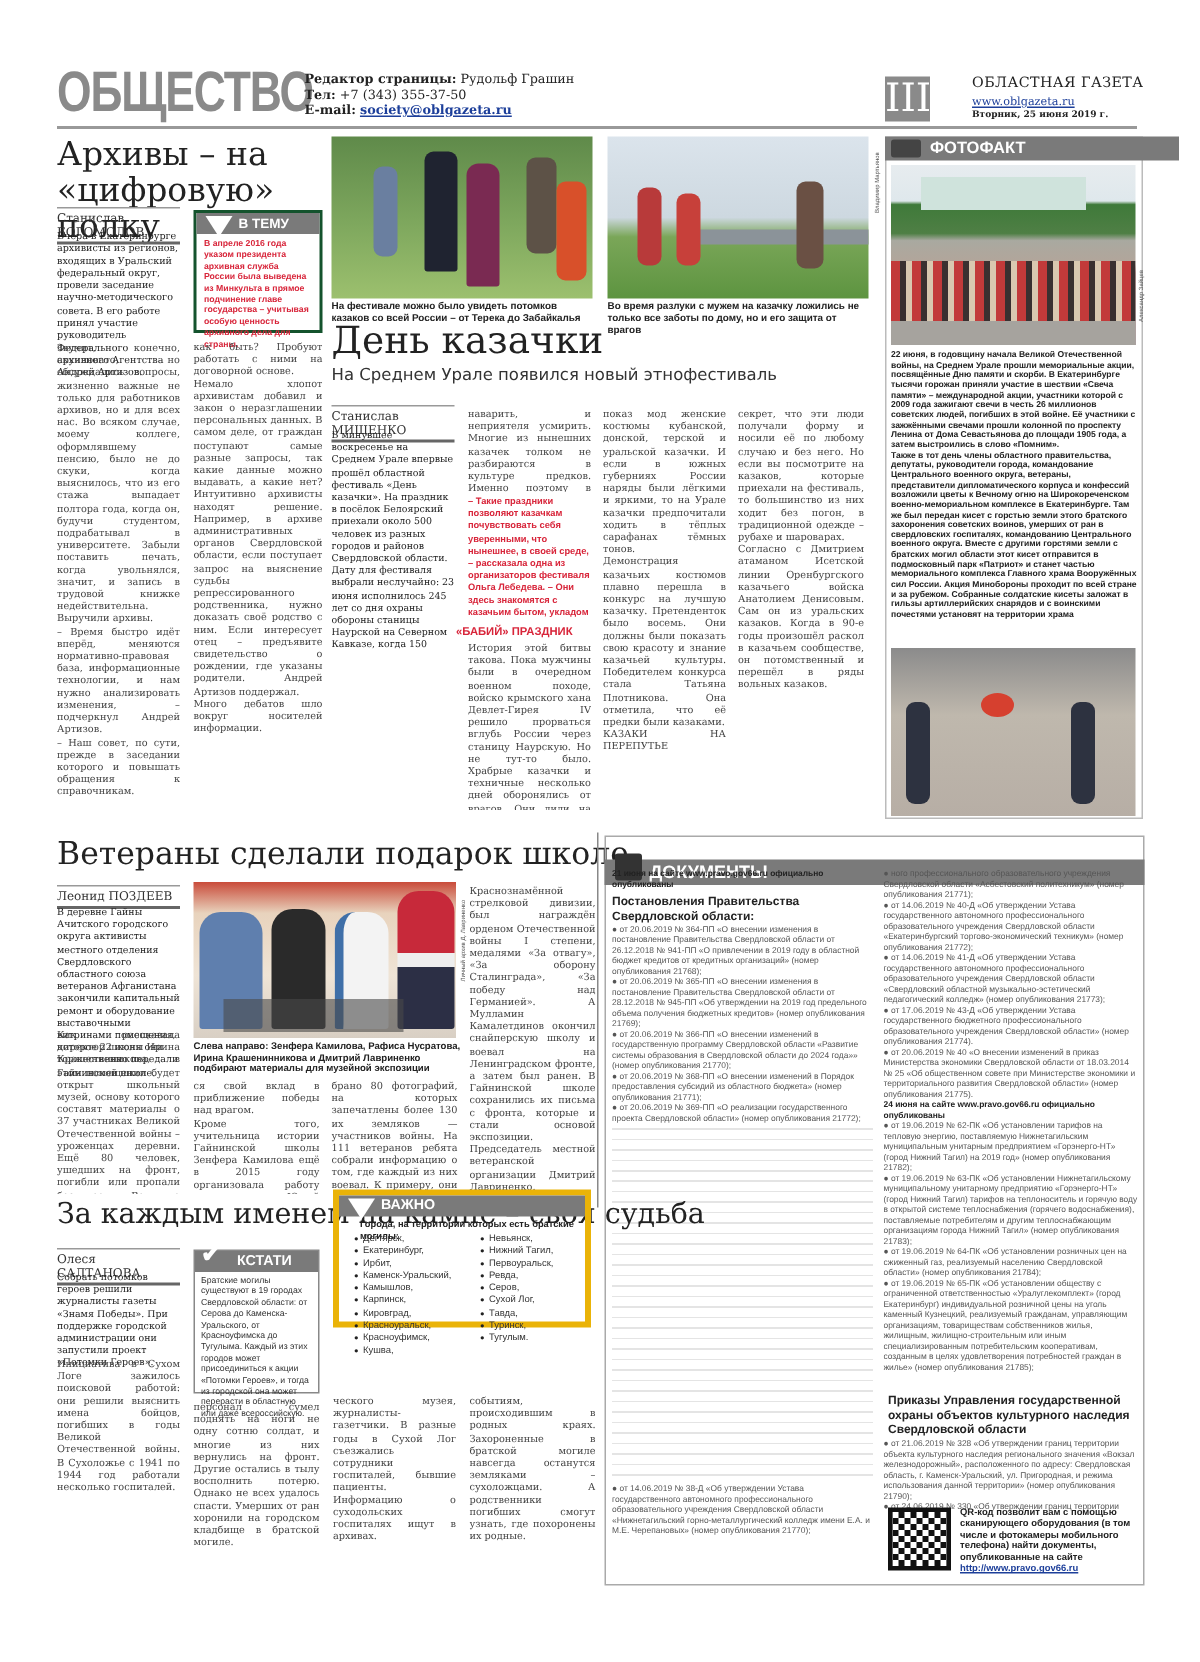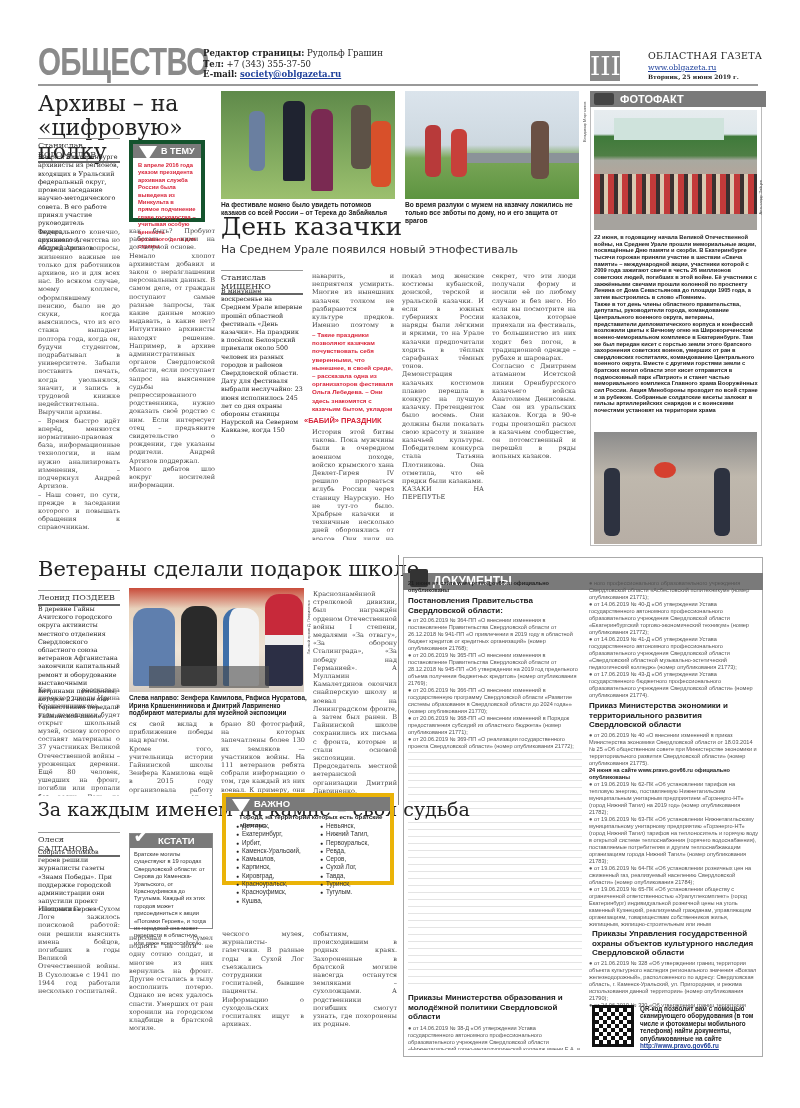--- a/index.html
+++ b/index.html
@@ -48,21 +48,21 @@
 <div class="abs paper-date">Вторник, 25 июня 2019 г.</div>
 <div class="abs rule-top"></div>
 <div class="abs rule-top2"></div>
 
 <div class="abs headline-serif" style="left:38px;top:92px;width:180px;font-size:22px;line-height:24px">Архивы – на «цифровую» полку</div>
 <div class="abs byline" style="left:38px;top:138px;width:82px">Станислав БОГОМОЛОВ</div>
 <div class="abs lead" style="left:38px;top:153px;width:82px;font-size:6.4px;line-height:8.3px">Вчера в Екатеринбурге архивисты из регионов, входящих в Уральский федеральный округ, провели заседание научно-методического совета. В его работе принял участие руководитель Федерального архивного Агентства Андрей Артизов.</div>
 <div class="abs body-txt" style="left:38px;top:228px;width:82px;height:312px;overflow:hidden;white-space:pre-line">Звучит, конечно, скучновато, но обсуждались вопросы, жизненно важные не только для работников архивов, но и для всех нас. Во всяком случае, моему коллеге, оформлявшему пенсию, было не до скуки, когда выяснилось, что из его стажа выпадает полтора года, когда он, будучи студентом, подрабатывал в университете. Забыли поставить печать, когда увольнялся, значит, и запись в трудовой книжке недействительна. Выручили архивы.
 – Время быстро идёт вперёд, меняются нормативно-правовая база, информационные технологии, и нам нужно анализировать изменения, – подчеркнул Андрей Артизов.
 – Наш совет, по сути, прежде в заседании которого и повышать обращения к справочникам.</div>
-<div class="abs" style="left:129px;top:140px;width:76px;height:82px;border:4px solid #14532d">
+<div class="abs" style="left:129px;top:140px;width:86px;height:82px;border:2px solid #14532d">
   <div class="box-head" style="font-size:9px"><span class="tri"></span><span>В ТЕМУ</span></div>
   <div class="red-txt" style="padding:4px 5px;font-size:5.8px;line-height:7.4px">В апреле 2016 года указом президента архивная служба России была выведена из Минкульта в прямое подчинение главе государства – учитывая особую ценность архивного дела для страны.</div>
 </div>
 <div class="abs body-txt" style="left:129px;top:227px;width:86px;height:313px;overflow:hidden;white-space:pre-line">как быть? Пробуют работать с ними на договорной основе.
 Немало хлопот архивистам добавил и закон о неразглашении персональных данных. В самом деле, от граждан поступают самые разные запросы, так какие данные можно выдавать, а какие нет? Интуитивно архивисты находят решение. Например, в архиве административных органов Свердловской области, если поступает запрос на выяснение судьбы репрессированного родственника, нужно доказать своё родство с ним. Если интересует отец – предъявите свидетельство о рождении, где указаны родители. Андрей Артизов поддержал.
 Много дебатов шло вокруг носителей информации.</div>
 
 <div class="abs photo" style="left:221px;top:91px;width:174px;height:108px;background:linear-gradient(180deg,#5f8a4a 0%,#7fa85e 55%,#9cc06e 100%)">
   <div class="abs" style="left:62px;top:10px;width:22px;height:80px;background:#1f2330;border-radius:6px 6px 2px 2px"></div>
   <div class="abs" style="left:90px;top:18px;width:22px;height:82px;background:#7a2a52;border-radius:8px 8px 2px 2px"></div>
@@ -88,21 +88,21 @@
 <div class="abs red-txt" style="left:312px;top:331px;width:82px;height:82px;overflow:hidden;font-size:6.2px;line-height:8.2px">– Такие праздники позволяют казачкам почувствовать себя уверенными, что нынешнее, в своей среде, – рассказала одна из организаторов фестиваля Ольга Лебедева. – Они здесь знакомятся с казачьим бытом, укладом жизни, традициями. Казак – это уникальный народ. Именно народ, потому что сами казаки по-своему отличаются от любой другой общности, – это культура.</div>
 <div class="abs" style="left:304px;top:416px;font-family:'Liberation Sans',sans-serif;font-weight:bold;font-size:7.5px;color:#d8253a;">«БАБИЙ» ПРАЗДНИК</div>
 <div class="abs body-txt" style="left:312px;top:428px;width:82px;height:112px;overflow:hidden">История этой битвы такова. Пока мужчины были в очередном военном походе, войско крымского хана Девлет-Гирея IV решило прорваться вглубь России через станицу Наурскую. Но не тут-то было. Храбрые казачки и техничные несколько дней оборонялись от врагов. Они лили на головы неприятелю расплавленную смолу, кипяток и разрозненно стреляли из пушек. В итоге неприятель потерял около 800 человек и отступил, а наурские казачки стали называть «бабьим днём».</div>
 <div class="abs body-txt" style="left:402px;top:272px;width:82px;height:268px;overflow:hidden;white-space:pre-line">показ мод женские костюмы кубанской, донской, терской и уральской казачки. И если в южных губерниях России наряды были лёгкими и яркими, то на Урале казачки предпочитали ходить в тёплых сарафанах тёмных тонов.
 Демонстрация казачьих костюмов плавно перешла в конкурс на лучшую казачку. Претенденток было восемь. Они должны были показать свою красоту и знание казачьей культуры. Победителем конкурса стала Татьяна Плотникова. Она отметила, что её предки были казаками.
 КАЗАКИ НА ПЕРЕПУТЬЕ</div>
 <div class="abs body-txt" style="left:492px;top:272px;width:84px;height:268px;overflow:hidden;white-space:pre-line">секрет, что эти люди получали форму и носили её по любому случаю и без него. Но если вы посмотрите на казаков, которые приехали на фестиваль, то большинство из них ходит без погон, в традиционной одежде – рубахе и шароварах.
 Согласно с Дмитрием атаманом Исетской линии Оренбургского казачьего войска Анатолием Денисовым. Сам он из уральских казаков. Когда в 90-е годы произошёл раскол в казачьем сообществе, он потомственный и перешёл в ряды вольных казаков.</div>
 
 <div class="abs" style="left:590px;top:91px;width:172px;height:455px;border:1px solid #bbb"></div>
-<div class="abs fotofakt-head" style="left:590px;top:91px;width:176px">
+<div class="abs fotofakt-head" style="left:590px;top:91px;width:196px">
   <span class="abs" style="left:4px;top:2px;width:20px;height:12px;background:#444;border-radius:2px"></span>
   <span>ФОТОФАКТ</span>
 </div>
 <div class="abs photo" style="left:594px;top:110px;width:163px;height:120px;background:linear-gradient(180deg,#e7ecef 0%,#dfe8ec 20%,#3f7a3a 22%,#4f7f45 38%,#a9a9a0 42%,#b3a59a 55%,#7b3a3a 60%,#5a4444 100%)">
   <div class="abs" style="left:20px;top:8px;width:110px;height:22px;background:#cfe3dc"></div>
   <div class="abs" style="left:0;top:64px;width:163px;height:40px;background:repeating-linear-gradient(90deg,#c23a3a 0 6px,#3a3030 6px 10px,#d9c8b0 10px 14px)"></div>
   <div class="abs" style="left:0;top:104px;width:163px;height:16px;background:#a6a39e"></div>
 </div>
 <div class="abs" style="left:758px;top:180px;width:5px;font-size:4px;writing-mode:vertical-rl;transform:rotate(180deg);color:#555;font-family:'Liberation Sans',sans-serif">Александр Зайцев</div>
 <div class="abs sm-bold" style="left:594px;top:234px;width:164px;height:196px;overflow:hidden;font-size:5.7px;line-height:6.65px;white-space:pre-line">22 июня, в годовщину начала Великой Отечественной войны, на Среднем Урале прошли мемориальные акции, посвящённые Дню памяти и скорби. В Екатеринбурге тысячи горожан приняли участие в шествии «Свеча памяти» – международной акции, участники которой с 2009 года зажигают свечи в честь 26 миллионов советских людей, погибших в этой войне. Её участники с зажжёнными свечами прошли колонной по проспекту Ленина от Дома Севастьянова до площади 1905 года, а затем выстроились в слово «Помним».
@@ -138,30 +138,28 @@
 </div>
 <div class="abs" style="left:408px;top:580px;width:174px;height:470px;overflow:hidden">
   <div class="sm-sans" style="font-weight:bold;color:#222">21 июня на сайте www.pravo.gov66.ru официально опубликованы</div>
   <div class="doc-head" style="margin:2px 0">Постановления Правительства Свердловской области:</div>
   <div class="sm-sans">● от 20.06.2019 № 364-ПП «О внесении изменения в постановление Правительства Свердловской области от 26.12.2018 № 941-ПП «О привлечении в 2019 году в областной бюджет кредитов от кредитных организаций» (номер опубликования 21768);</div>
   <div class="sm-sans">● от 20.06.2019 № 365-ПП «О внесении изменения в постановление Правительства Свердловской области от 28.12.2018 № 945-ПП «Об утверждении на 2019 год предельного объема получения бюджетных кредитов» (номер опубликования 21769);</div>
   <div class="sm-sans">● от 20.06.2019 № 366-ПП «О внесении изменений в государственную программу Свердловской области «Развитие системы образования в Свердловской области до 2024 года»» (номер опубликования 21770);</div>
   <div class="sm-sans">● от 20.06.2019 № 368-ПП «О внесении изменений в Порядок предоставления субсидий из областного бюджета» (номер опубликования 21771);</div>
   <div class="sm-sans">● от 20.06.2019 № 369-ПП «О реализации государственного проекта Свердловской области» (номер опубликования 21772);</div>
   <div class="sm-sans" style="height:240px;overflow:hidden;background:repeating-linear-gradient(180deg,transparent 0 2px,#e4e4e4 2px 3px,transparent 3px 7px)"></div>
-  <div class="doc-head" style="margin:3px 0">Приказы Министерства образования и молодёжной политики Свердловской области</div>
   <div class="sm-sans">● от 14.06.2019 № 38-Д «Об утверждении Устава государственного автономного профессионального образовательного учреждения Свердловской области «Нижнетагильский горно-металлургический колледж имени Е.А. и М.Е. Черепановых» (номер опубликования 21770);</div>
 
 </div>
 <div class="abs" style="left:589px;top:580px;width:170px;height:385px;overflow:hidden">
   <div class="sm-sans">● ного профессионального образовательного учреждения Свердловской области «Асбестовский политехникум» (номер опубликования 21771);</div>
   <div class="sm-sans">● от 14.06.2019 № 40-Д «Об утверждении Устава государственного автономного профессионального образовательного учреждения Свердловской области «Екатеринбургский торгово-экономический техникум» (номер опубликования 21772);</div>
   <div class="sm-sans">● от 14.06.2019 № 41-Д «Об утверждении Устава государственного автономного профессионального образовательного учреждения Свердловской области «Свердловский областной музыкально-эстетический педагогический колледж» (номер опубликования 21773);</div>
   <div class="sm-sans">● от 17.06.2019 № 43-Д «Об утверждении Устава государственного бюджетного профессионального образовательного учреждения Свердловской области» (номер опубликования 21774).</div>
-  <div class="doc-head" style="margin:2px 0">Приказ Министерства экономики и территориального развития Свердловской области</div>
   <div class="sm-sans">● от 20.06.2019 № 40 «О внесении изменений в приказ Министерства экономики Свердловской области от 18.03.2014 № 25 «Об общественном совете при Министерстве экономики и территориального развития Свердловской области» (номер опубликования 21775).</div>
   <div class="sm-sans" style="font-weight:bold;color:#222">24 июня на сайте www.pravo.gov66.ru официально опубликованы</div>
   <div class="sm-sans">● от 19.06.2019 № 62-ПК «Об установлении тарифов на тепловую энергию, поставляемую Нижнетагильским муниципальным унитарным предприятием «Горэнерго-НТ» (город Нижний Тагил) на 2019 год» (номер опубликования 21782);</div>
   <div class="sm-sans">● от 19.06.2019 № 63-ПК «Об установлении Нижнетагильскому муниципальному унитарному предприятию «Горэнерго-НТ» (город Нижний Тагил) тарифов на теплоноситель и горячую воду в открытой системе теплоснабжения (горячего водоснабжения), поставляемые потребителям и другим теплоснабжающим организациям города Нижний Тагил» (номер опубликования 21783);</div>
   <div class="sm-sans">● от 19.06.2019 № 64-ПК «Об установлении розничных цен на сжиженный газ, реализуемый населению Свердловской области» (номер опубликования 21784);</div>
   <div class="sm-sans">● от 19.06.2019 № 65-ПК «Об установлении обществу с ограниченной ответственностью «Уралуглекомплект» (город Екатеринбург) индивидуальной розничной цены на уголь каменный Кузнецкий, реализуемый гражданам, управляющим организациям, товариществам собственников жилья, жилищным, жилищно-строительным или иным специализированным потребительским кооперативам, созданным в целях удовлетворения потребностей граждан в жилье» (номер опубликования 21785);</div>
 
 </div>
 <div class="abs" style="left:589px;top:927px;width:170px;height:80px;overflow:hidden;background:#fff">
   <div class="doc-head" style="margin:2px 3px">Приказы Управления государственной охраны объектов культурного наследия Свердловской области</div>

